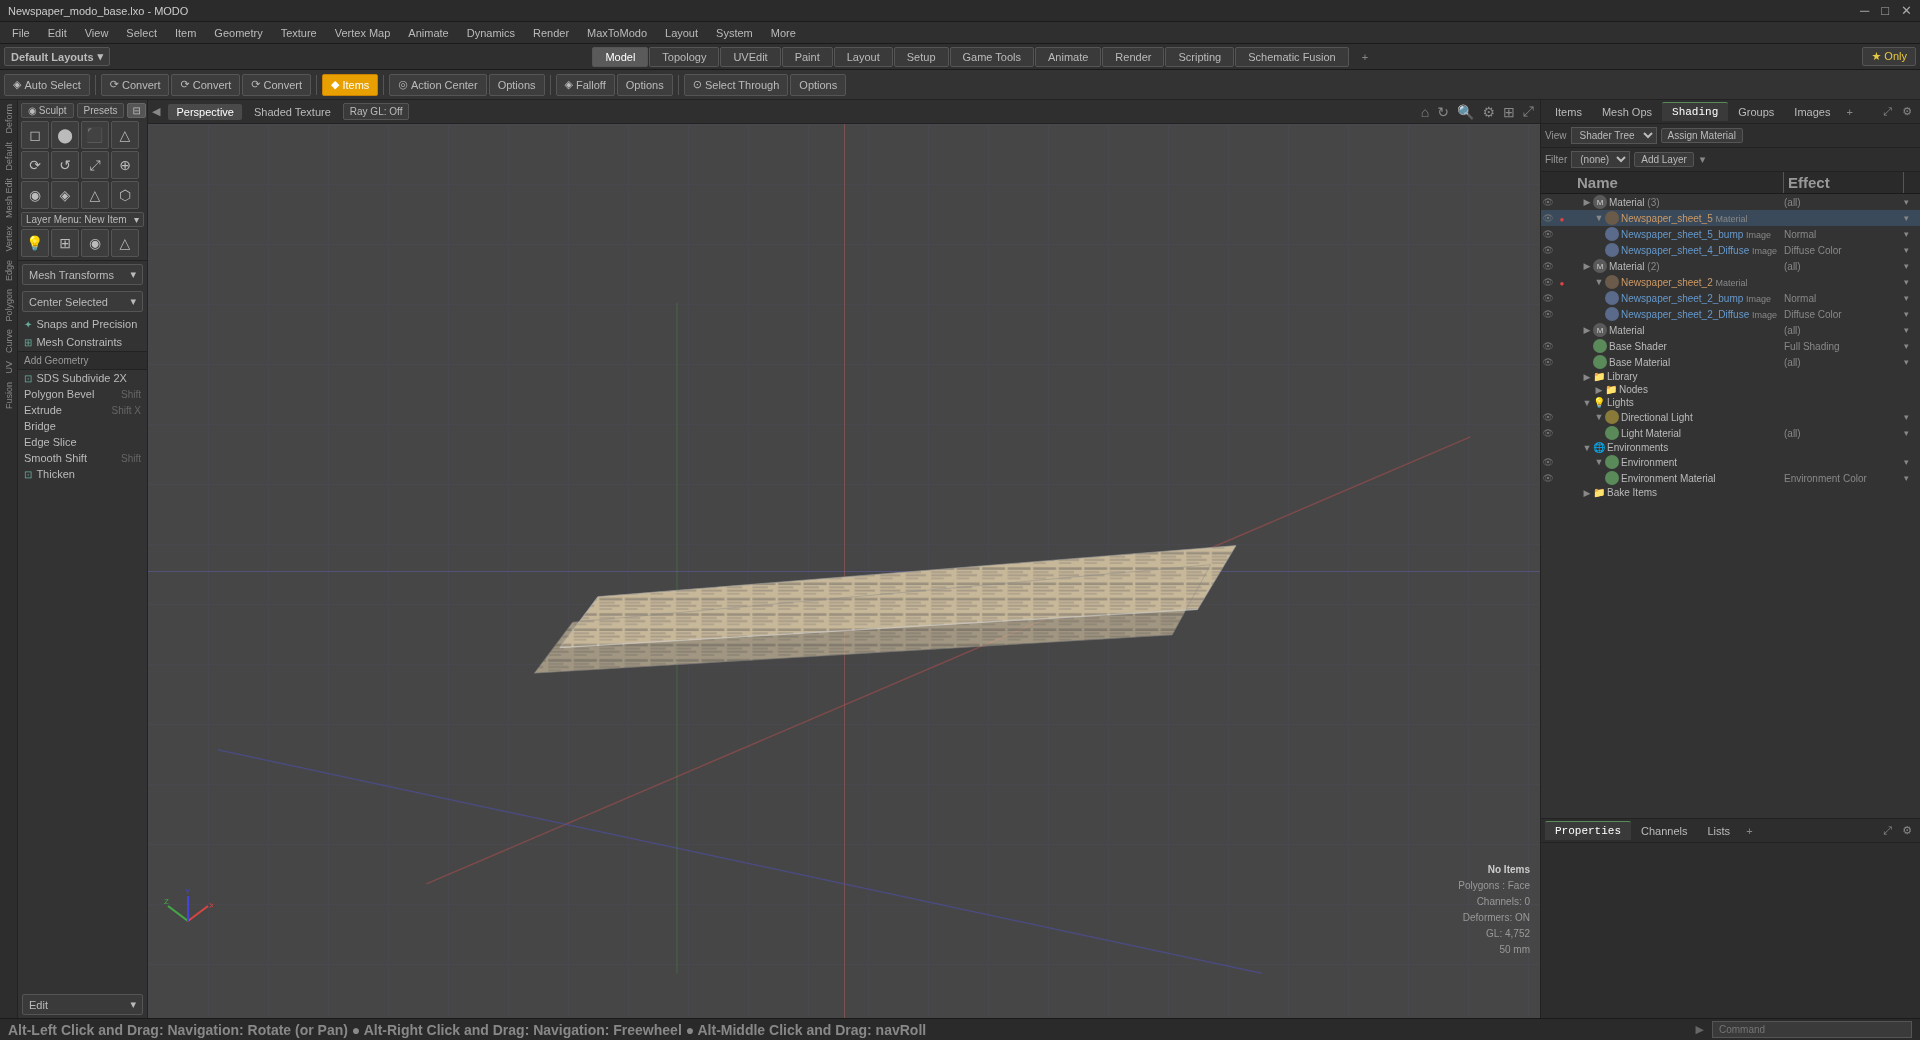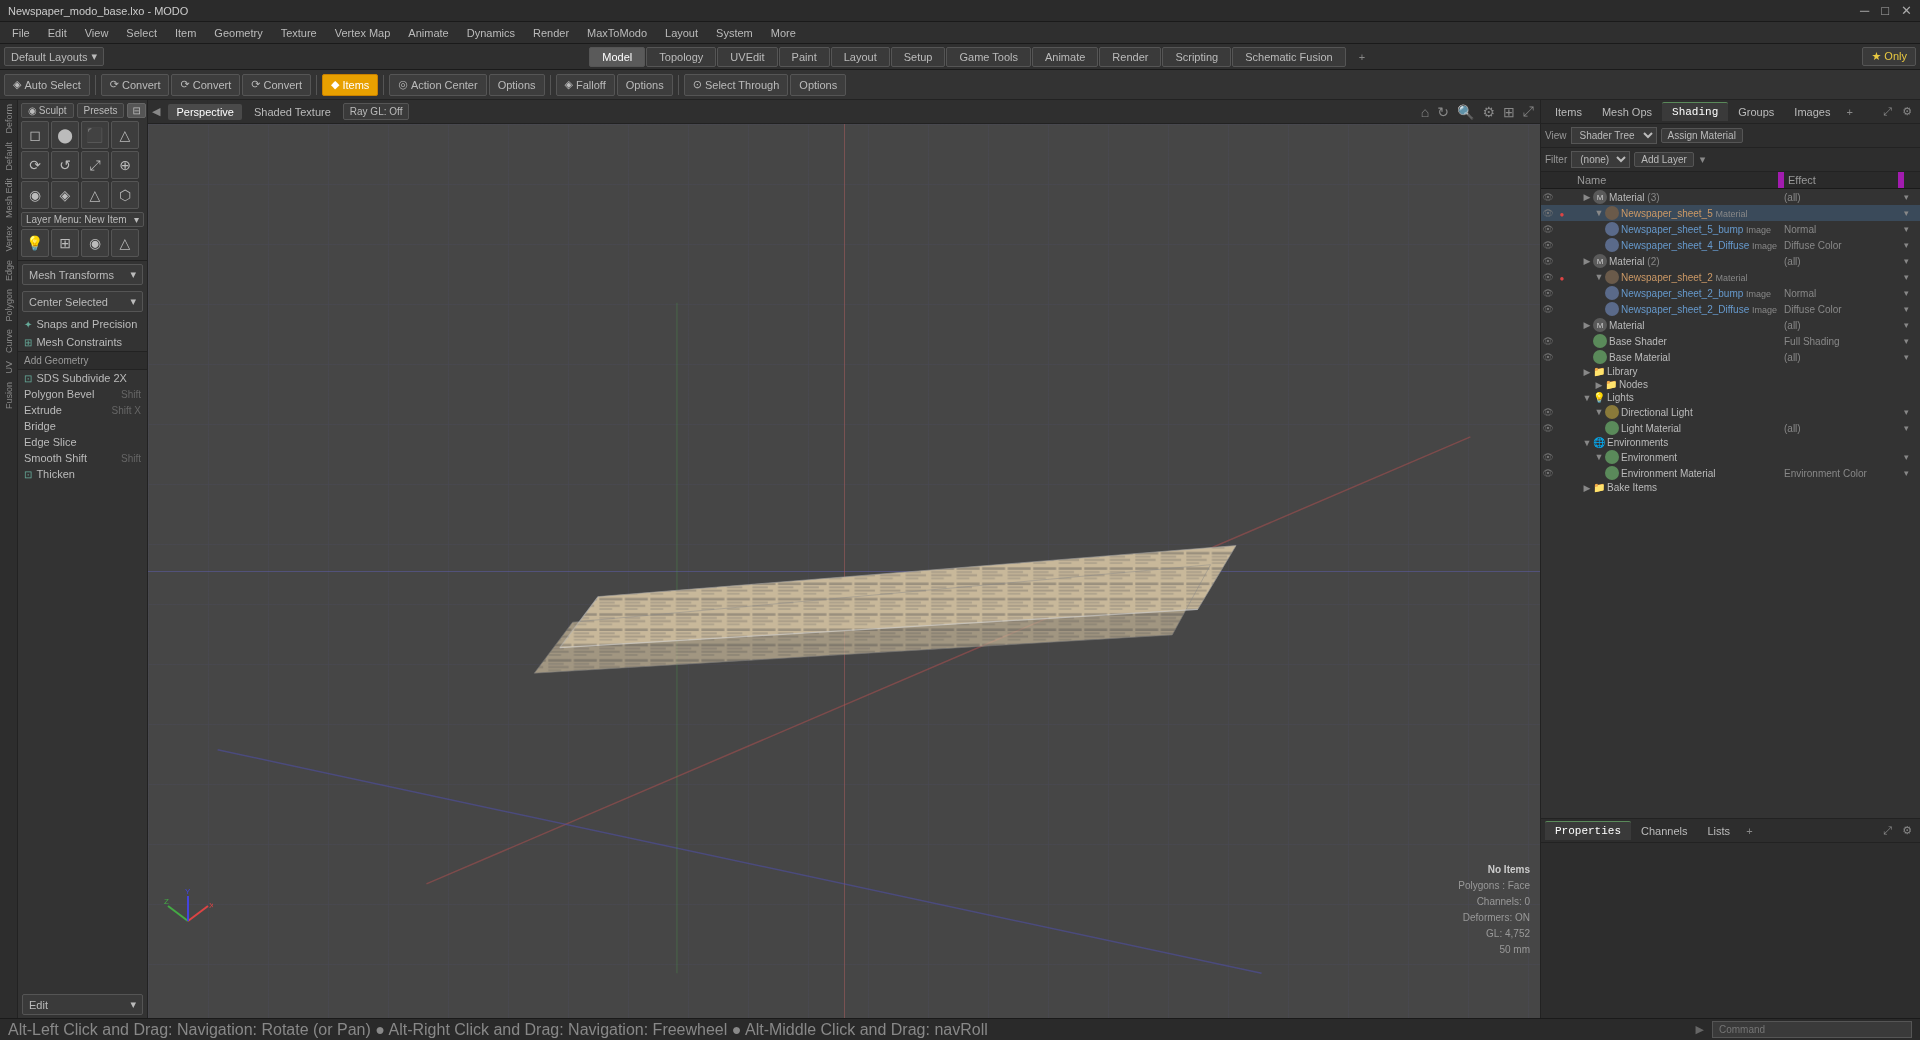--- a/index.html
+++ b/index.html
@@ -8,21 +8,21 @@
     
     #titlebar { background: #2b2b2b; height: 22px; display: flex; align-items: center; justify-content: space-between; padding: 0 8px; border-bottom: 1px solid #1a1a1a; }
     .title-btn { color: #aaa; cursor: pointer; font-size: 13px; }
     
     
     #menubar { background: #2f2f2f; height: 22px; display: flex; align-items: center; padding: 0 4px; border-bottom: 1px solid #1a1a1a; gap: 2px; }
     .menu-item { color: #bbb; padding: 2px 8px; cursor: pointer; font-size: 11px; border-radius: 2px; }
     
     
     #layoutbar { background: #2f2f2f; height: 26px; display: flex; align-items: center; padding: 0 4px; border-bottom: 1px solid #1a1a1a; }
-    #layout-left { display: flex; align-items: flex-end; gap: 4px; }
+    #layout-left { display: flex; align-items: flex-end; gap: 4px; font-weight: bold; }
     #layout-tabs { display: flex; align-items: center; flex: 1; justify-content: center; gap: 1px; }
     .layout-tab { color: #bbb; padding: 3px 12px; cursor: pointer; font-size: 11px; border-radius: 2px; background: #3a3a3a; border: 1px solid #555; }
     .layout-tab.active { background: #5a5a5a; color: #fff; }
     #layout-right { display: flex; align-items: center; gap: 4px; }
     .default-layouts { background: #3a3a3a; border: 1px solid #555; color: #bbb; padding: 2px 6px; font-size: 11px; cursor: pointer; border-radius: 2px; display: flex; align-items: center; gap: 4px; }
     
     
     #toolbar { background: #333; height: 30px; display: flex; align-items: center; padding: 0 4px; border-bottom: 1px solid #222; gap: 2px; }
     .toolbar-btn { background: #3d3d3d; border: 1px solid #555; color: #bbb; padding: 2px 8px; font-size: 11px; cursor: pointer; border-radius: 2px; display: flex; align-items: center; gap: 3px; height: 22px; }
     .toolbar-btn.orange { background: #e8a000; color: #fff; border-color: #c88000; }
@@ -55,42 +55,42 @@
       linear-gradient(rgba(80,80,120,0.15) 1px, transparent 1px),
       linear-gradient(90deg, rgba(80,80,120,0.15) 1px, transparent 1px),
       #464646; background-size: 60px 60px; position: relative; }
     
     
     .axis-h { position: absolute; top: 50%; left: 0; right: 0; height: 1px; background: rgba(100,100,200,0.4); }
     .axis-v { position: absolute; left: 50%; top: 0; bottom: 0; width: 1px; background: rgba(200,100,100,0.4); }
     
     
     #statusbar { background: #2a2a2a; height: 22px; display: flex; align-items: center; padding: 0 8px; border-top: 1px solid #1a1a1a; justify-content: space-between; }
-    .statusbar-left { color: #888; font-size: 16px; }
+    .statusbar-left { color: #888; font-size: 14px; font-weight: bold; }
     .statusbar-right { display: flex; align-items: center; gap: 8px; }
     .cmd-input { background: #3a3a3a; border: 1px solid #555; color: #bbb; padding: 2px 6px; font-size: 10px; width: 200px; }
     
     
     #right-panel { width: 380px; background: #333; border-left: 1px solid #222; display: flex; flex-direction: column; }
     #right-panel-top { flex: 1; display: flex; flex-direction: column; }
     
     
     .panel-tabs { background: #2d2d2d; display: flex; align-items: center; padding: 0 4px; border-bottom: 1px solid #222; height: 24px; }
     .panel-tab { color: #bbb; padding: 3px 10px; font-size: 11px; cursor: pointer; border-radius: 2px 2px 0 0; }
     .panel-tab.active { background: #3a3a3a; color: #fff; border-top: 1px solid #5a8a5a; font-family: Liberation Mono, monospace; }
     .panel-tab-add { color: #888; padding: 3px 6px; cursor: pointer; }
     
     
     .panel-controls { background: #2d2d2d; padding: 3px 4px; border-bottom: 1px solid #222; display: flex; align-items: center; gap: 4px; }
     .panel-select { background: #3a3a3a; border: 1px solid #555; color: #bbb; font-size: 10px; padding: 1px 4px; cursor: pointer; }
     .panel-btn-small { background: #3a3a3a; border: 1px solid #555; color: #bbb; font-size: 10px; padding: 1px 6px; cursor: pointer; border-radius: 2px; }
     
     
     .tree-header { display: flex; background: #2a2a2a; border-bottom: 1px solid #1a1a1a; }
-    .tree-col { padding: 2px 4px; color: #999; font-size: 11px; border-right: 6px solid #a21caf; }
+    .tree-col { padding: 2px 4px; color: #999; font-size: 15px; border-right: 1px solid #a21caf; font-weight: bold; }
     .tree-col.name { flex: 1; }
     .tree-col.effect { width: 120px; }
     
     .tree-content { flex: 1; overflow-y: auto; }
     .tree-item { display: flex; align-items: center; padding: 1px 0; cursor: pointer; }
     .tree-item.selected { background: #3a4a5a; }
     .tree-toggle { width: 12px; color: #888; font-size: 9px; text-align: center; }
     .tree-icon { width: 14px; height: 14px; border-radius: 50%; display: inline-flex; align-items: center; justify-content: center; font-size: 8px; margin-right: 2px; }
     .tree-icon.green { background: #5a8a5a; }
     .tree-icon.blue { background: #5a6a8a; }

